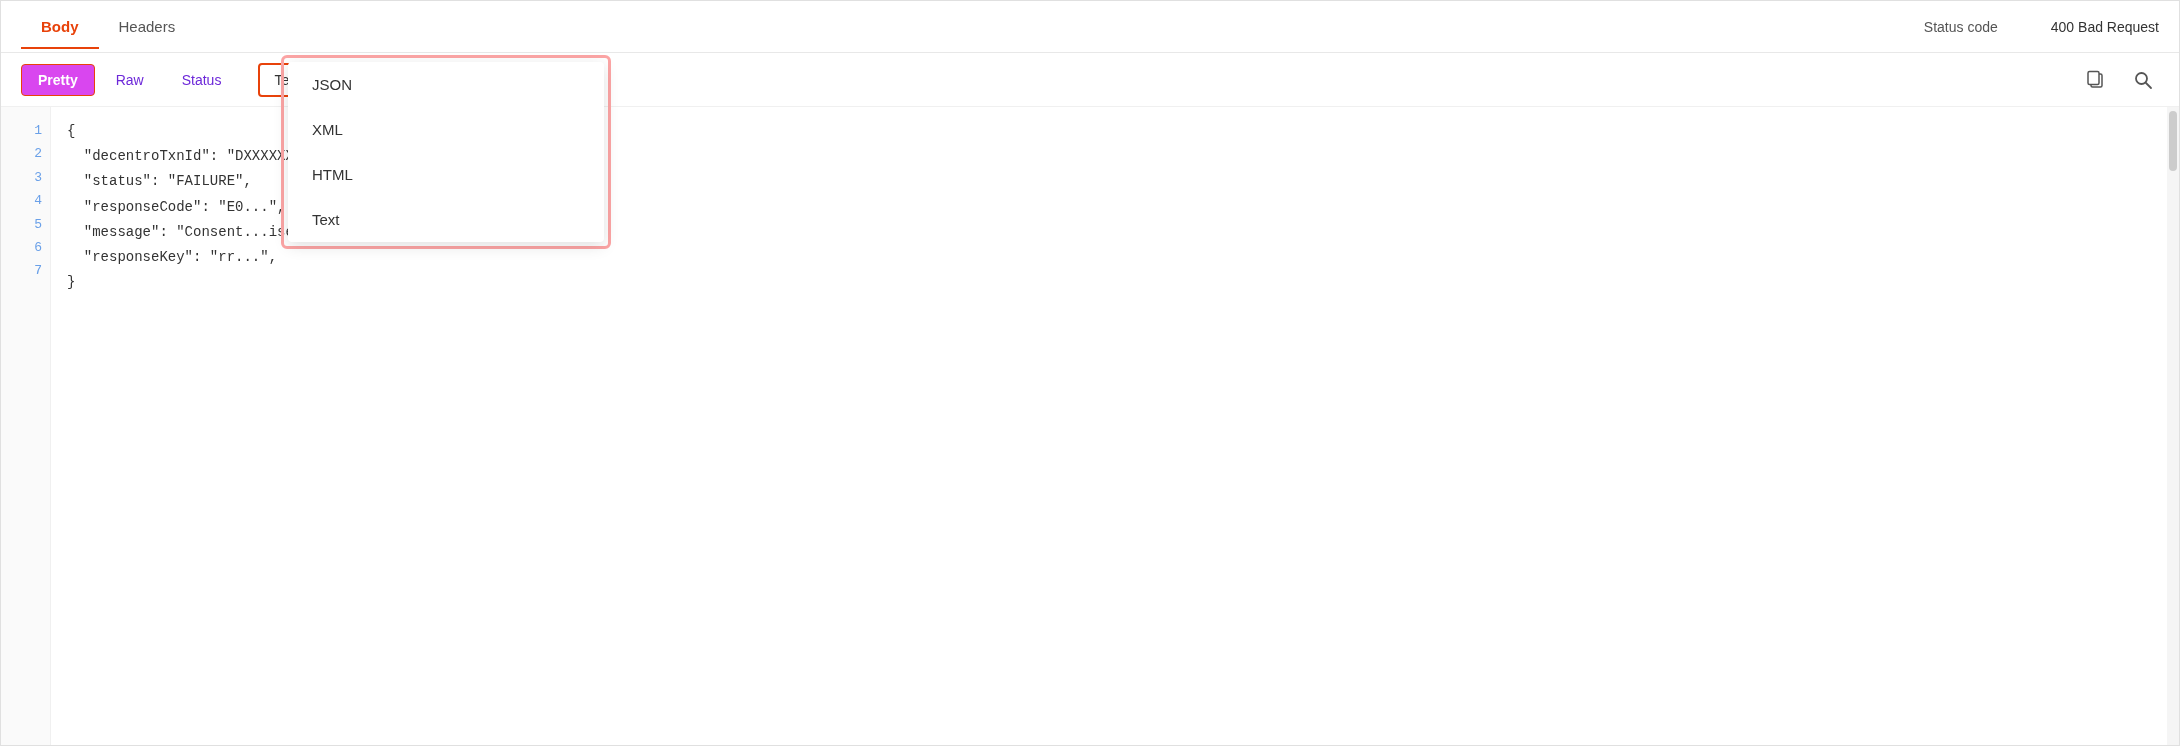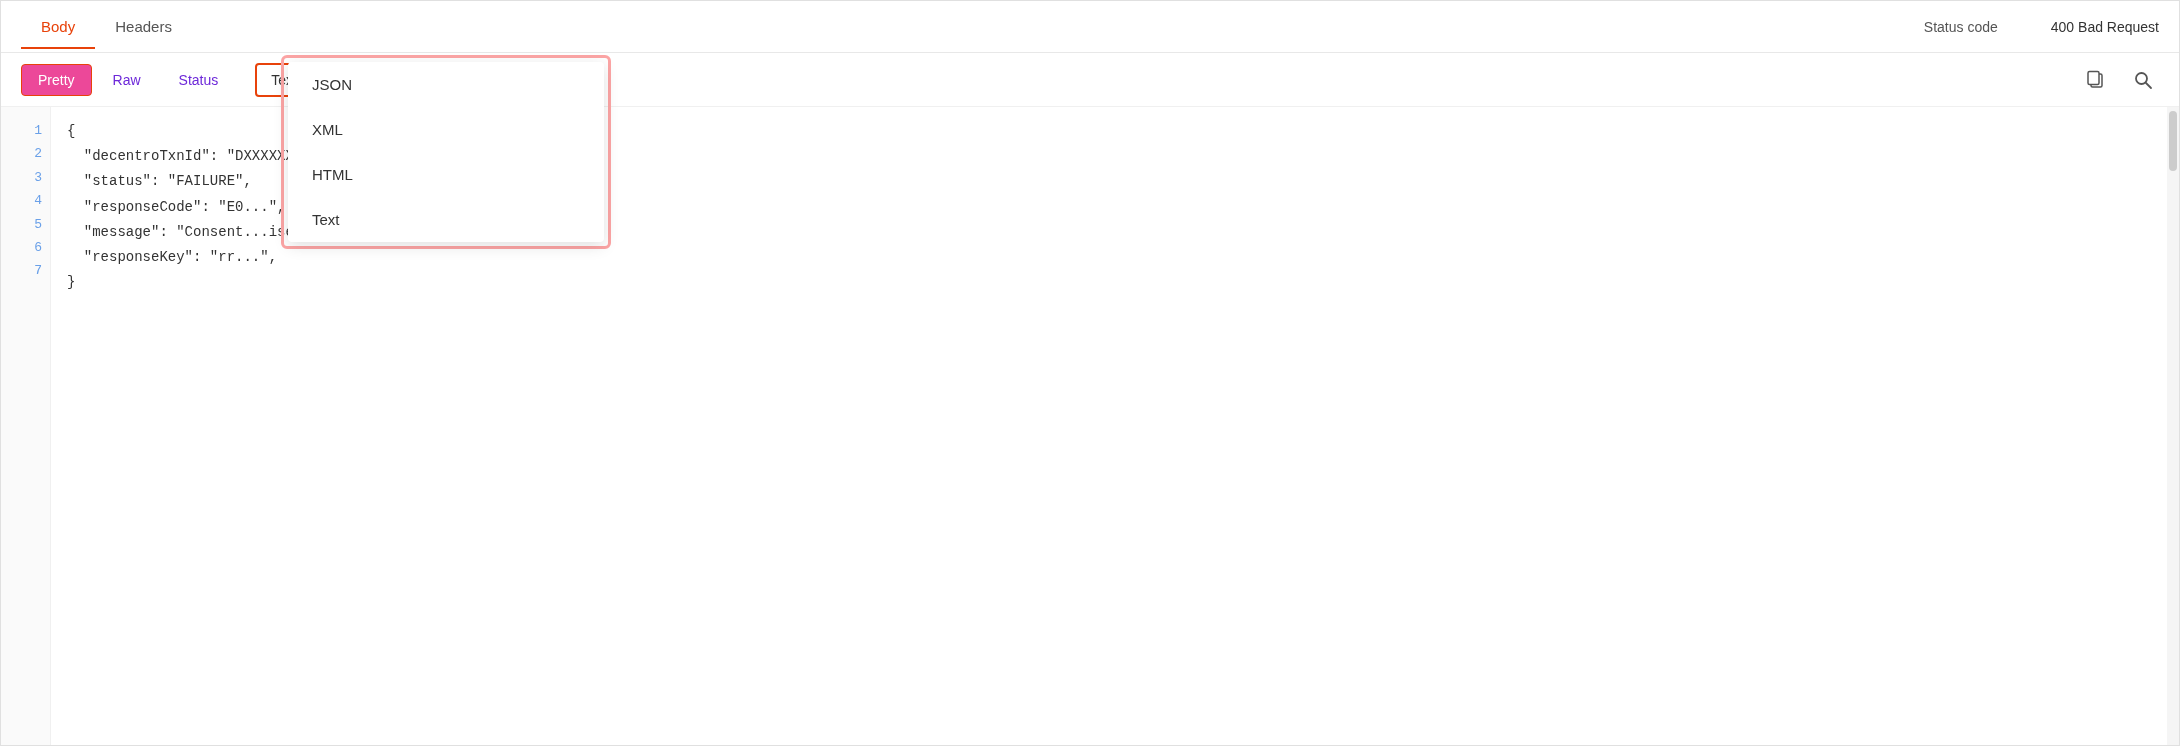--- a/index.html
+++ b/index.html
@@ -41,21 +41,21 @@
     .tab-item {
       padding: 14px 20px;
       cursor: pointer;
       font-size: 15px;
       color: #555;
       position: relative;
     }
 
     .tab-item.active {
       color: #e8420a;
-      font-weight: 400;
+      font-weight: 700;
     }
 
     .tab-item.active::after {
       content: '';
       position: absolute;
       bottom: 0;
       left: 0;
       right: 0;
       height: 2px;
       background: #e8420a;
@@ -100,24 +100,24 @@
     .view-tab {
       padding: 7px 16px;
       cursor: pointer;
       font-size: 14px;
       color: #6d28d9;
       border-radius: 4px;
       border: 1px solid transparent;
     }
 
     .view-tab.active {
-      background: #ec4899;
+      background: #d946ef;
       color: #fff;
       border-color: #e8420a;
-      font-weight: 400;
+      font-weight: 700;
     }
 
     
     .format-dropdown-btn {
       display: flex;
       align-items: center;
       gap: 8px;
       padding: 7px 14px;
       border: 2px solid #e8420a;
       border-radius: 4px;

